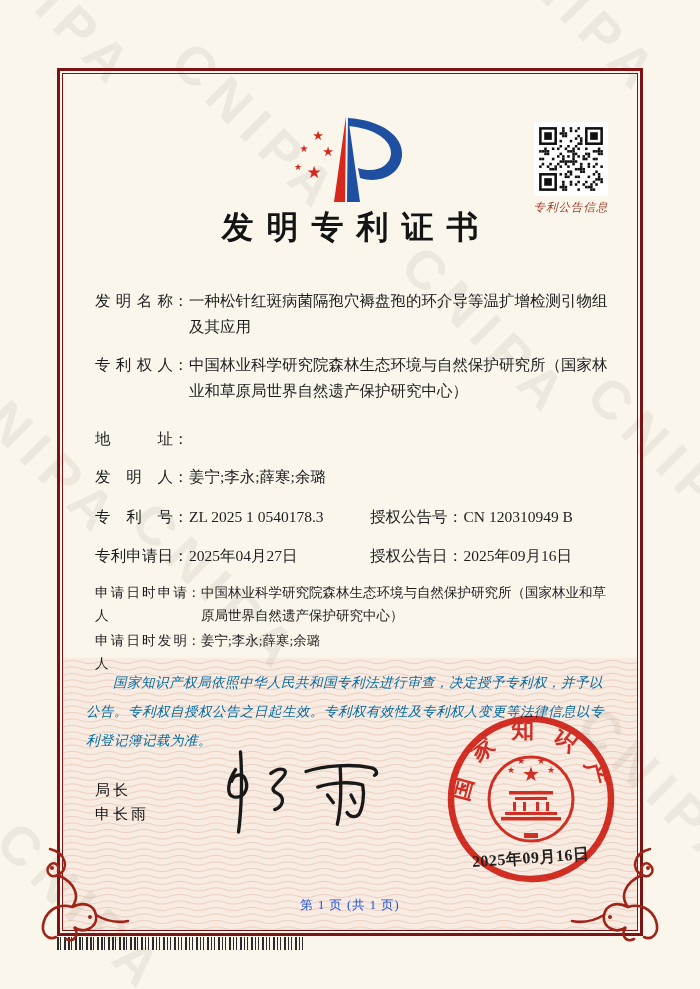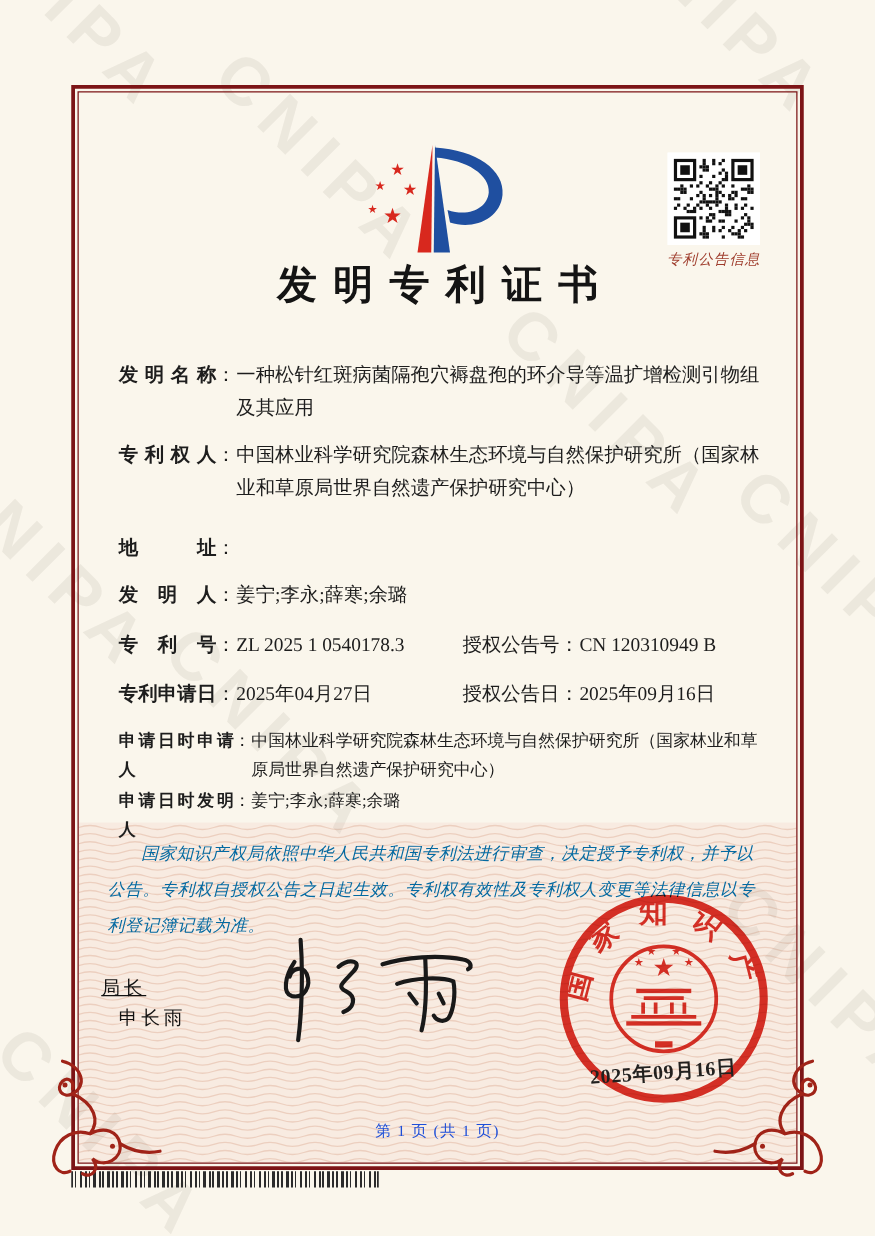--- a/index.html
+++ b/index.html
@@ -30,37 +30,37 @@
   .logo{position:absolute;z-index:4;left:286px;top:110px;width:130px;height:100px;}
   .qr{position:absolute;z-index:4;left:534px;top:122px;width:74px;height:74px;background:#fff;}
   .qr-caption{position:absolute;z-index:4;left:518px;top:200px;width:106px;text-align:center;
               font-size:11.5px;font-style:italic;color:#9e3b2b;letter-spacing:1px;}
   .title{position:absolute;z-index:4;left:0;right:0;top:206px;text-align:center;
          font-size:32px;font-weight:bold;color:#141414;letter-spacing:13px;padding-left:13px;}
 
   
   .rows{position:absolute;z-index:4;left:95px;top:288px;width:520px;color:#1d1d1d;}
   .row{display:flex;font-size:15.5px;line-height:26px;}
-  .lbl{width:78px;text-align:justify;text-align-last:justify;flex:none;font-weight:bold;}
+  .lbl{width:78px;text-align:justify;text-align-last:justify;flex:none;}
   .colon{width:16px;flex:none;}
   .val{flex:1;}
   .val-split{flex:1;display:flex;}
   .val-left{width:181px;flex:none;}
   .rlbl{flex:none;}
   .mb1{margin-bottom:12px;} .mb2{margin-bottom:22px;} .mb3{margin-bottom:12px;}
   .mb4{margin-bottom:14px;align-items:center;} .mb5{margin-bottom:13px;} .mb6{margin-bottom:12px;} .mb7{margin-bottom:2px;}
   .row-sm{font-size:13.5px;line-height:23px;}
   .row-sm .lbl{width:92px;} .row-sm .colon{width:14px;}
 
   
   .legal{position:absolute;z-index:4;left:86px;top:668px;width:528px;font-size:13.5px;
          font-style:italic;line-height:2.15;text-indent:2em;color:#0369a1;letter-spacing:0.5px;}
 
   
-  .sig-title{position:absolute;z-index:4;left:81px;top:781px;font-size:15px;letter-spacing:3px;color:#111;text-decoration:underline;}
+  .sig-title{position:absolute;z-index:4;left:95px;top:781px;font-size:15px;letter-spacing:3px;color:#111;}
   .sig-name{position:absolute;z-index:4;left:95px;top:805px;font-size:15px;letter-spacing:3px;color:#111;}
   .sig-script{position:absolute;z-index:4;left:208px;top:748px;width:196px;height:88px;}
   .sig-script path{fill:none;stroke:#191919;stroke-width:3.4;stroke-linecap:round;stroke-linejoin:round;}
 
   
   .seal{position:absolute;z-index:6;left:447px;top:715px;width:168px;height:168px;
         mix-blend-mode:multiply;opacity:0.95;}
   .seal .red{fill:#d8281e;}
   .seal .ring{fill:none;stroke:#d8281e;stroke-width:6.5;}
   .seal .wreath{fill:none;stroke:#d8281e;stroke-width:3;}

